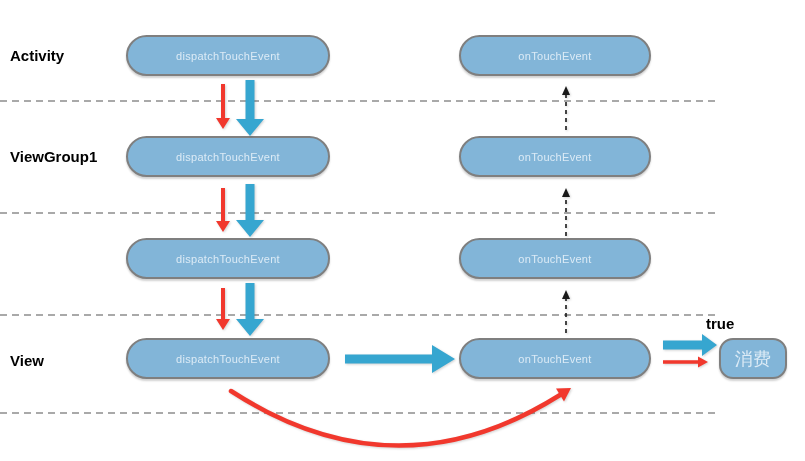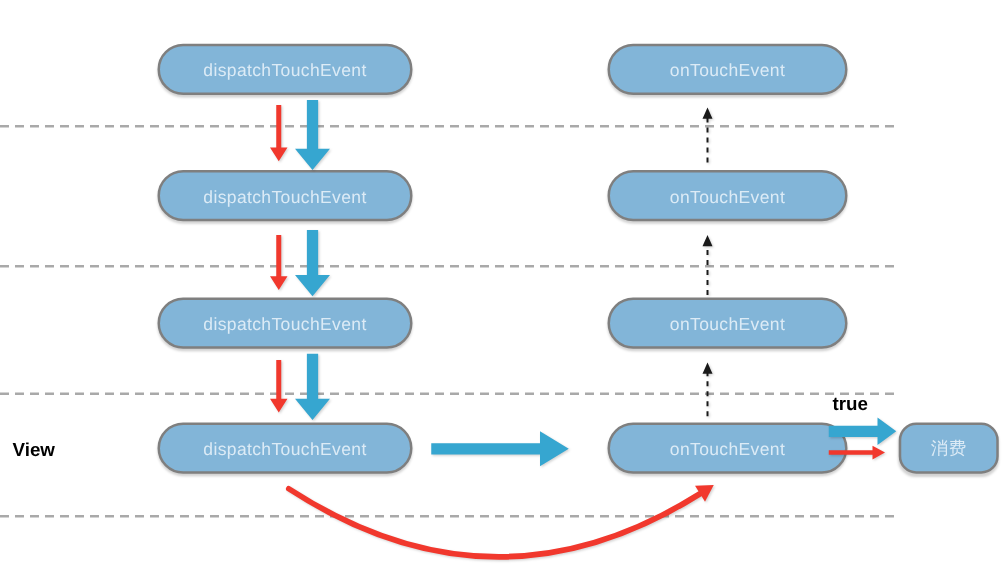--- a/index.html
+++ b/index.html
@@ -37,40 +37,40 @@
   .pill {
     position: absolute;
     height: 41px;
     box-sizing: border-box;
     background: var(--pill-fill, #82b5d8);
     border: 2px solid var(--pill-border, #7f7f7f);
     border-radius: 21px;
     display: flex;
     align-items: center;
     justify-content: center;
-    font-size: 14px;
+    font-size: 11px;
     font-weight: 400;
     letter-spacing: 0.3px;
     color: var(--pill-text, #dcebf6);
     box-shadow: 0 2px 2px rgba(0,0,0,0.18);
   }
   .pill.dispatch { left: 126px; width: 204px; }
-  .pill.ontouch  { left: 486px; width: 192px; }
+  .pill.ontouch  { left: 459px; width: 192px; }
   .pill.consume  {
-    left: 719px; top: 338px; width: 80px;
+    left: 719px; top: 338px; width: 68px;
     border-radius: 14px;
-    font-size: 14px;
+    font-size: 18px;
   }
   .row-top-0 { top: 35px; }
   .row-top-1 { top: 136px; }
   .row-top-2 { top: 238px; }
   .row-top-3 { top: 338px; }
   .true-label {
     position: absolute;
-    left: 666px;
+    left: 706px;
     top: 315px;
     font-size: 15px;
     font-weight: 700;
     color: var(--label-text, #000);
     text-align: right;
   }
   #arrow-overlay {
     position: absolute;
     left: 0; top: 0;
     pointer-events: none;
@@ -95,20 +95,22 @@
 </head>
 <body>
 
 <div id="canvas">
 
   <div class="hline" style="top:100px"></div>
   <div class="hline" style="top:212px"></div>
   <div class="hline" style="top:314px"></div>
   <div class="hline" style="top:412px"></div>
 
+  <div class="row-label" style="top:47px">Activity</div>
+  <div class="row-label" style="top:148px">ViewGroup1</div>
   <div class="row-label" style="top:352px">View</div>
 
   <div class="pill dispatch row-top-0">dispatchTouchEvent</div>
   <div class="pill dispatch row-top-1">dispatchTouchEvent</div>
   <div class="pill dispatch row-top-2">dispatchTouchEvent</div>
   <div class="pill dispatch row-top-3">dispatchTouchEvent</div>
 
   <div class="pill ontouch row-top-0">onTouchEvent</div>
   <div class="pill ontouch row-top-1">onTouchEvent</div>
   <div class="pill ontouch row-top-2">onTouchEvent</div>

